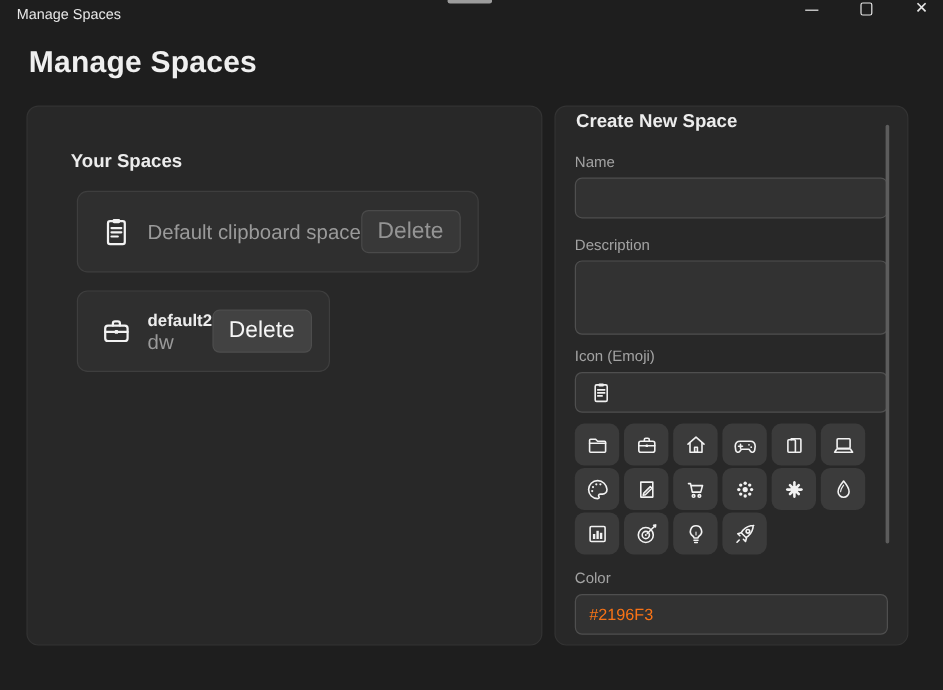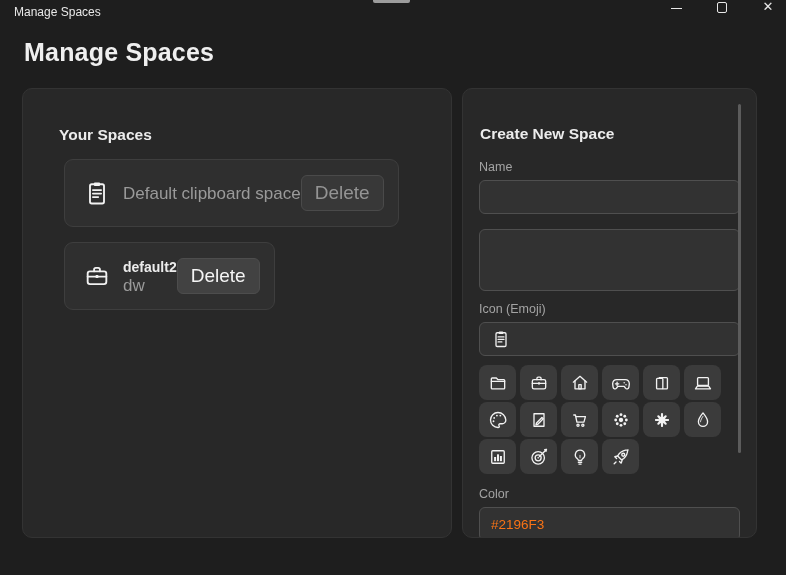--- a/index.html
+++ b/index.html
@@ -32,21 +32,21 @@
   .page-header { padding:16px 24px 0 24px; }
   .page-title { font-size:25px; font-weight:bold; color:#efefef; letter-spacing:.2px; }
   .page-subtitle { margin-top:7px; font-size:13.5px; color:#b0b0b0; }
   
   .main { display:flex; gap:10px; margin:21px 29px 0 22px; }
   .panel {
     background:#282828; border:1px solid #333333; border-radius:10px;
     height:450px;
   }
   .panel-left { width:430px; padding:35px; }
-  .panel-right { width:295px; padding:34px 16px; position:relative; overflow:hidden; }
+  .panel-right { width:295px; padding:2px 16px; position:relative; overflow:hidden; }
   .panel-title { font-size:15.5px; font-weight:bold; color:#ececec; }
   .panel-left .panel-title { margin:2px 0 15px 1px; }
   .panel-right .panel-title { margin:2px 0 17px 1px; }
   
   .space-card {
     display:flex; align-items:center; width:fit-content;
     background:#2f2f2f; border:1px solid #3e3e3e; border-radius:9px;
     padding:15px 14px 15px 18px; margin-left:6px;
   }
   .space-card + .space-card { margin-top:15px; }
@@ -149,20 +149,21 @@
       <button class="delete-btn delete-normal">Delete</button>
     </div>
   </div>
 
   <div class="panel panel-right">
     <div class="panel-title">Create New Space</div>
 
     <div class="field-label">Name</div>
     <input id="name-input" class="text-input" type="text" value="" style="">
 
+    <div class="field-label">Description</div>
     <textarea class="text-area" style=""></textarea>
 
     <div class="field-label">Icon (Emoji)</div>
     <div class="fake-input">
       <span class="in-icon">
           <svg viewBox="0 0 24 24" fill="none" stroke="currentColor" stroke-width="1.6" stroke-linecap="round" stroke-linejoin="round">
             <rect x="6" y="4.5" width="12" height="16.5" rx="1.5"></rect>
             <rect x="9.3" y="3" width="5.4" height="3" rx="1" fill="currentColor" stroke="none"></rect>
             <path d="M8.5 9.5h7M8.5 12.5h7M8.5 15.5h4.5"></path>
           </svg>

